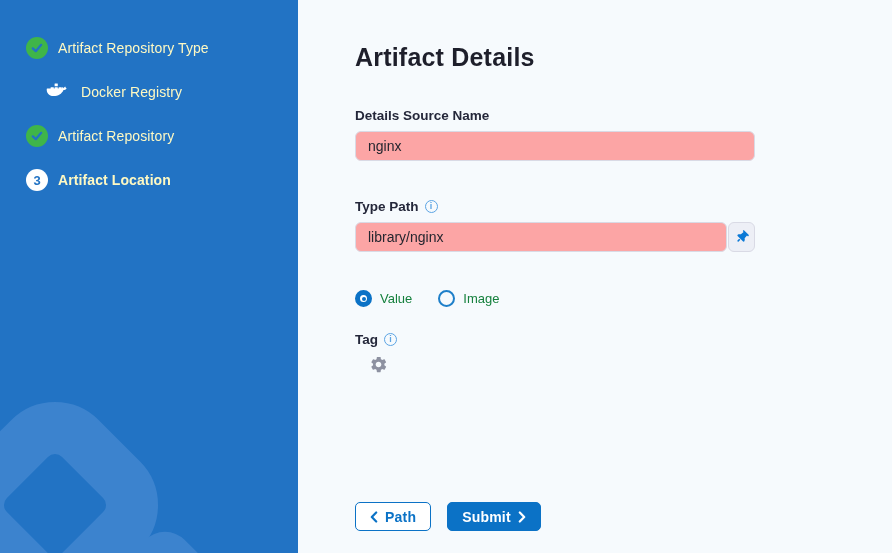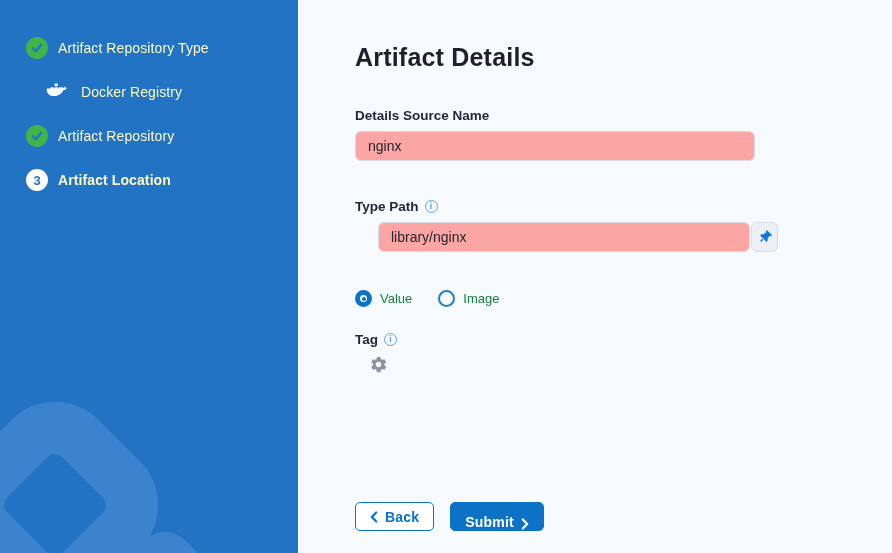--- a/index.html
+++ b/index.html
@@ -52,21 +52,21 @@
     border: 1px solid #d9dae5; border-radius: 6px;
     background: #fca5a5;
     padding: 0 12px;
     font-family: "Liberation Sans", sans-serif;
     font-size: 14px; color: #25262f;
     outline: none;
   }
   .field-1 { margin-bottom: 37px; }
   .field-2 { margin-bottom: 38px; }
 
-  .input-group { display: flex; align-items: center; width: 400px; margin-left: 23px; }
+  .input-group { display: flex; align-items: center; width: 400px; }
   .input-group .text-input { flex: 1; width: auto; border-radius: 6px; }
   .addon {
     width: 27px; height: 30px; margin-left: 1px;
     border: 1px solid #d9dae5; border-radius: 6px;
     display: flex; align-items: center; justify-content: center;
     cursor: pointer; flex-shrink: 0;
   }
   .addon.pin-addon { background: #edeff6; }
   .addon.expr-addon { background: #f0edf9; color: #6d44c8; font-size: 14px; font-weight: 600; }
   .addon.expr-addon sup { font-size: 9px; margin-left: 1px; }
@@ -90,21 +90,21 @@
 
   .footer { display: flex; align-items: center; gap: 16px; margin-top: 128px; }
   .btn {
     height: 29px; border-radius: 5px; padding: 0 14px;
     font-family: "Liberation Sans", sans-serif;
     font-size: 14px; font-weight: 700; letter-spacing: .2px;
     display: inline-flex; align-items: center; gap: 7px;
     cursor: pointer;
   }
   .btn.back { background: #ffffff; border: 1.5px solid #0b72c6; color: #0b72c6; }
-  .btn.submit { background: #0b72c6; border: 1.5px solid #0b72c6; color: #ffffff; align-items: flex-end; }
+  .btn.submit { background: #0b72c6; border: 1.5px solid #0b72c6; color: #ffffff; }
 </style>
 </head>
 <body>
 
 <div class="app">
 
   <aside class="sidebar">
     <div class="steps">
 
       <div class="step">
@@ -208,21 +208,21 @@
       </div>
     </div>
 
     <div class="footer">
       <button class="btn back">
         <span style="display:flex;">
           <svg width="8" height="12" viewBox="0 0 8 12">
               <polyline points="6.2,1.5 1.8,6 6.2,10.5" fill="none" stroke="currentColor" stroke-width="2.2" stroke-linecap="round" stroke-linejoin="round"></polyline>
             </svg>
         </span>
-        <span>Back</span>
+        <span>Path</span>
       </button>
       <button class="btn submit">
         <span>Submit</span>
         <span style="display:flex;">
           <svg width="8" height="12" viewBox="0 0 8 12">
               <polyline points="1.8,1.5 6.2,6 1.8,10.5" fill="none" stroke="currentColor" stroke-width="2.2" stroke-linecap="round" stroke-linejoin="round"></polyline>
             </svg>
         </span>
       </button>
     </div>

